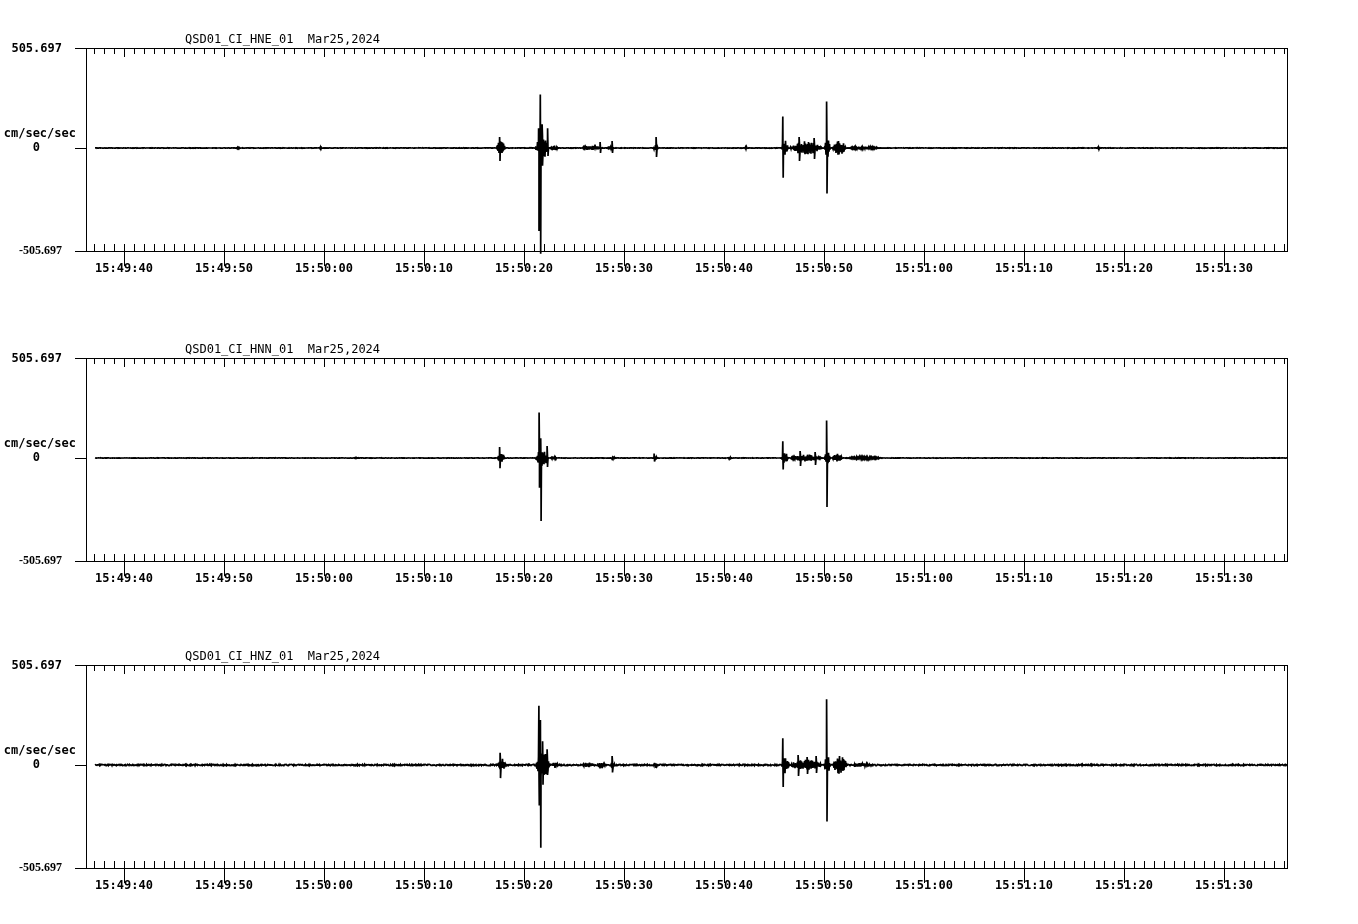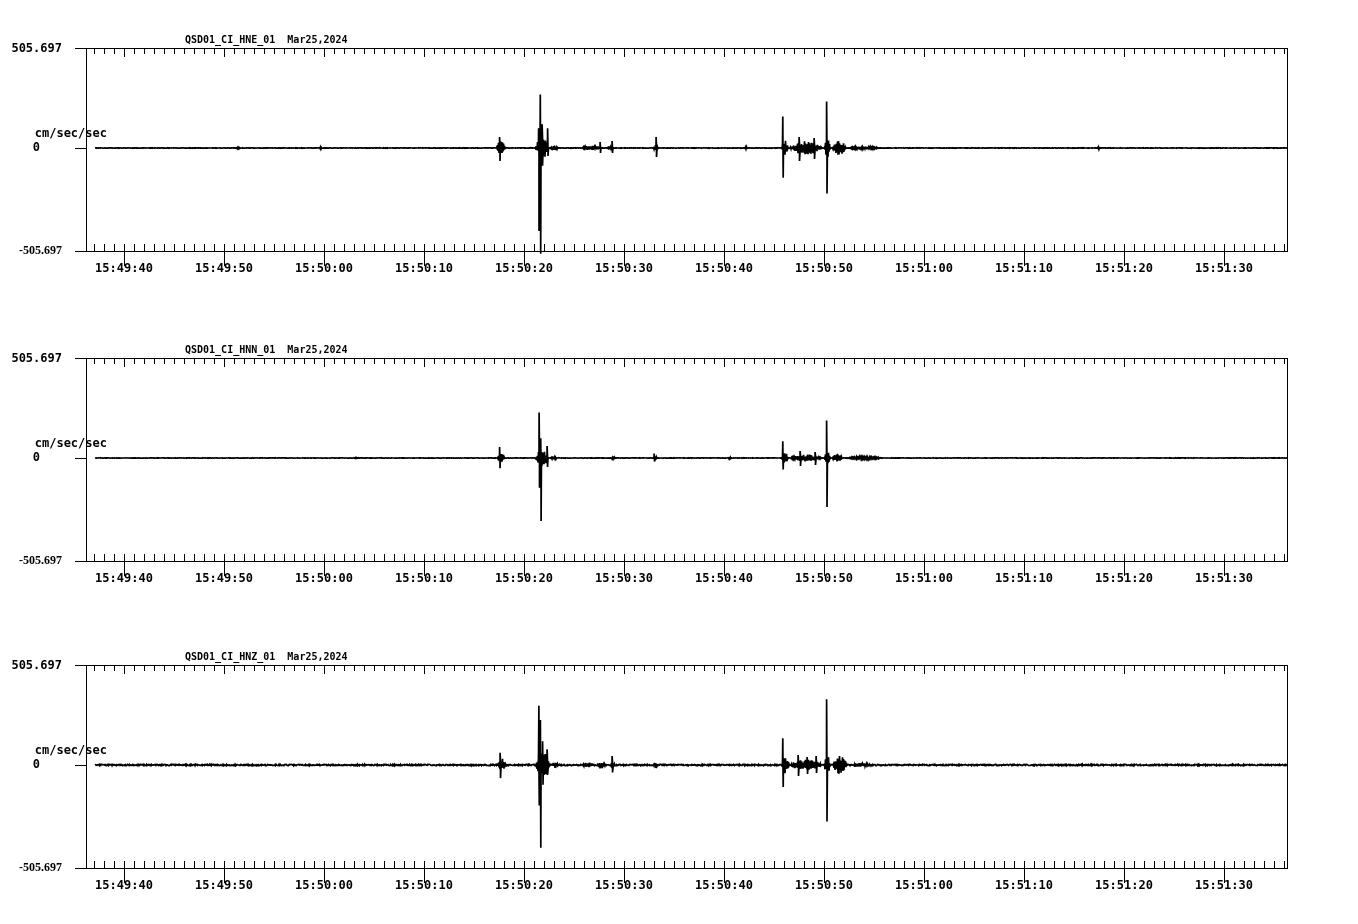--- a/index.html
+++ b/index.html
@@ -1,24 +1,24 @@
 <!DOCTYPE html>
 <html><head>
 <meta charset="utf-8">
 <style>
   html,body{margin:0;padding:0;background:#ffffff;}
   body{width:1358px;height:924px;position:relative;overflow:hidden;
        font-family:"DejaVu Sans Mono","Liberation Mono",monospace;color:#000;}
   .chart-block{position:absolute;left:0;width:1358px;height:300px;}
-  .chart-title{position:absolute;left:185px;top:33px;font-size:10px;font-weight:bold;
+  .chart-title{position:absolute;left:185px;top:33px;font-size:12px;font-weight:normal;
                white-space:pre;line-height:13px;}
   .ylab{position:absolute;left:0;font-size:12px;font-weight:bold;line-height:13px;
         text-align:right;white-space:pre;}
   .ylab.ymax{width:62px;top:42px;}
-  .ylab.yunits{width:76px;top:127px;padding-left:31px;}
+  .ylab.yunits{width:76px;top:127px;}
   .ylab.yzero{width:40px;top:141px;}
   .ylab.ymin{width:62px;top:244px;font-family:Liberation Serif, serif;}
   .xlab{position:absolute;top:261px;width:80px;font-size:12px;font-weight:bold;
         line-height:14px;text-align:center;white-space:pre;}
   svg{position:absolute;left:0;top:0;}
 </style>
 </head>
 <body>
 
 <div class="chart-block" id="chart-0" style="top:0px">

